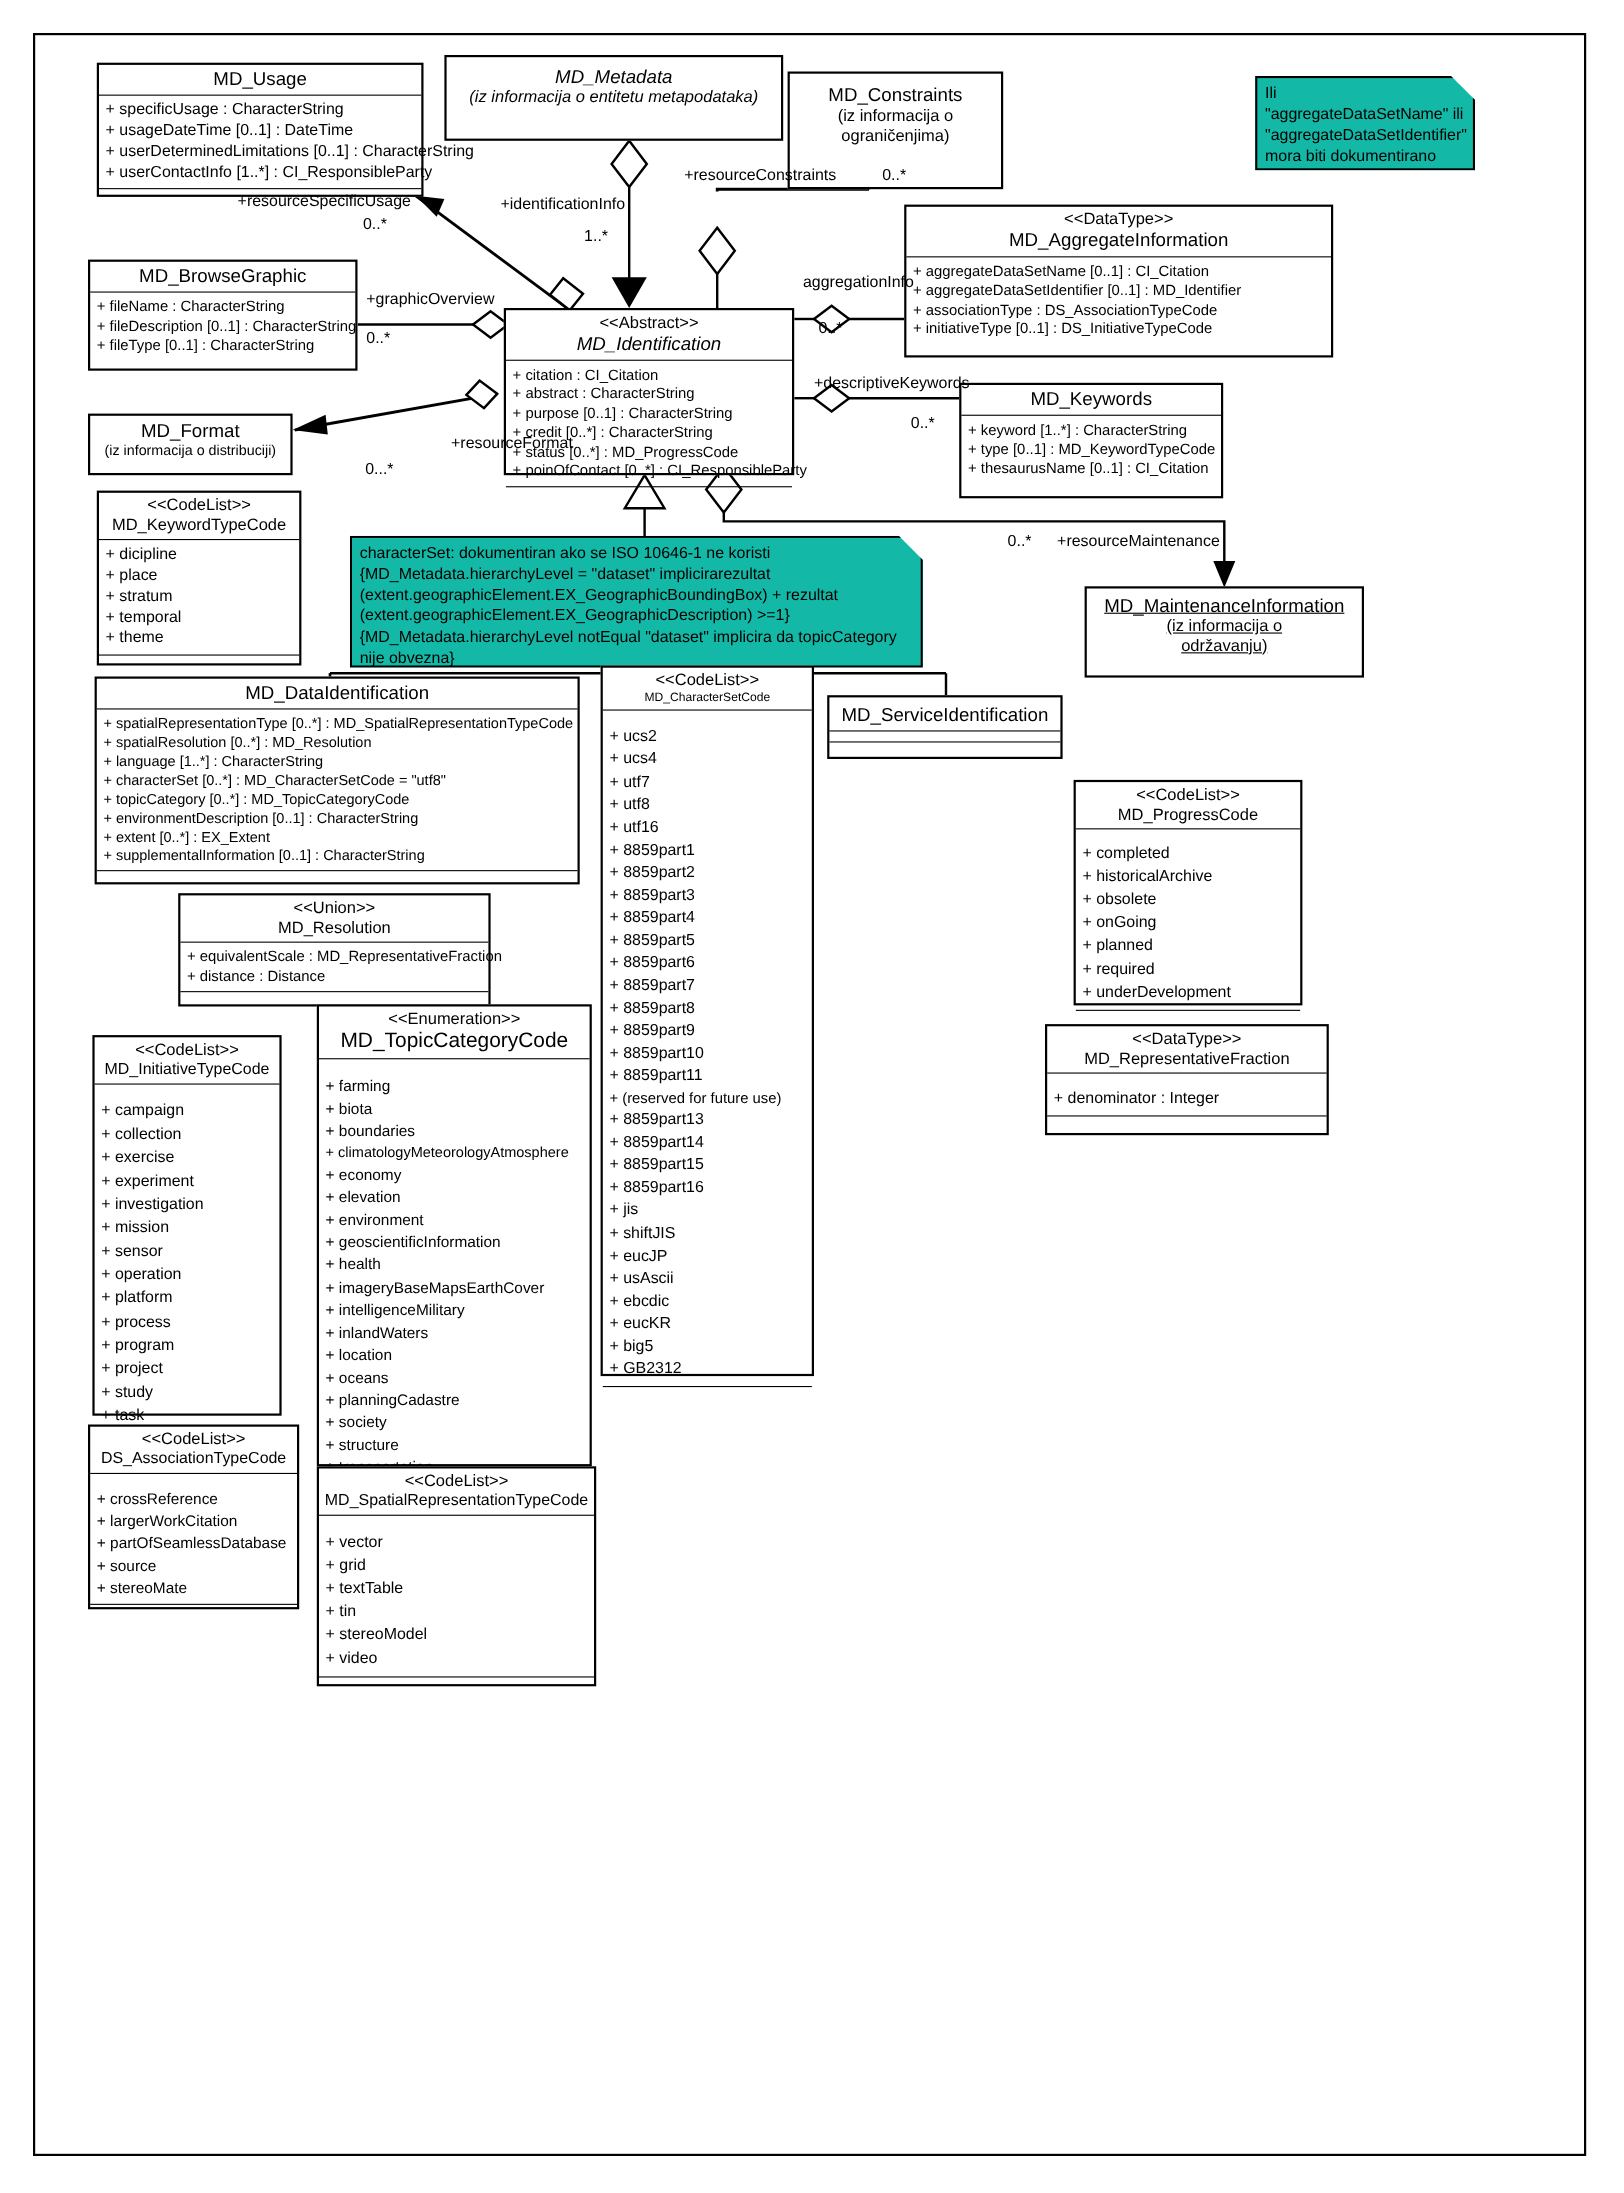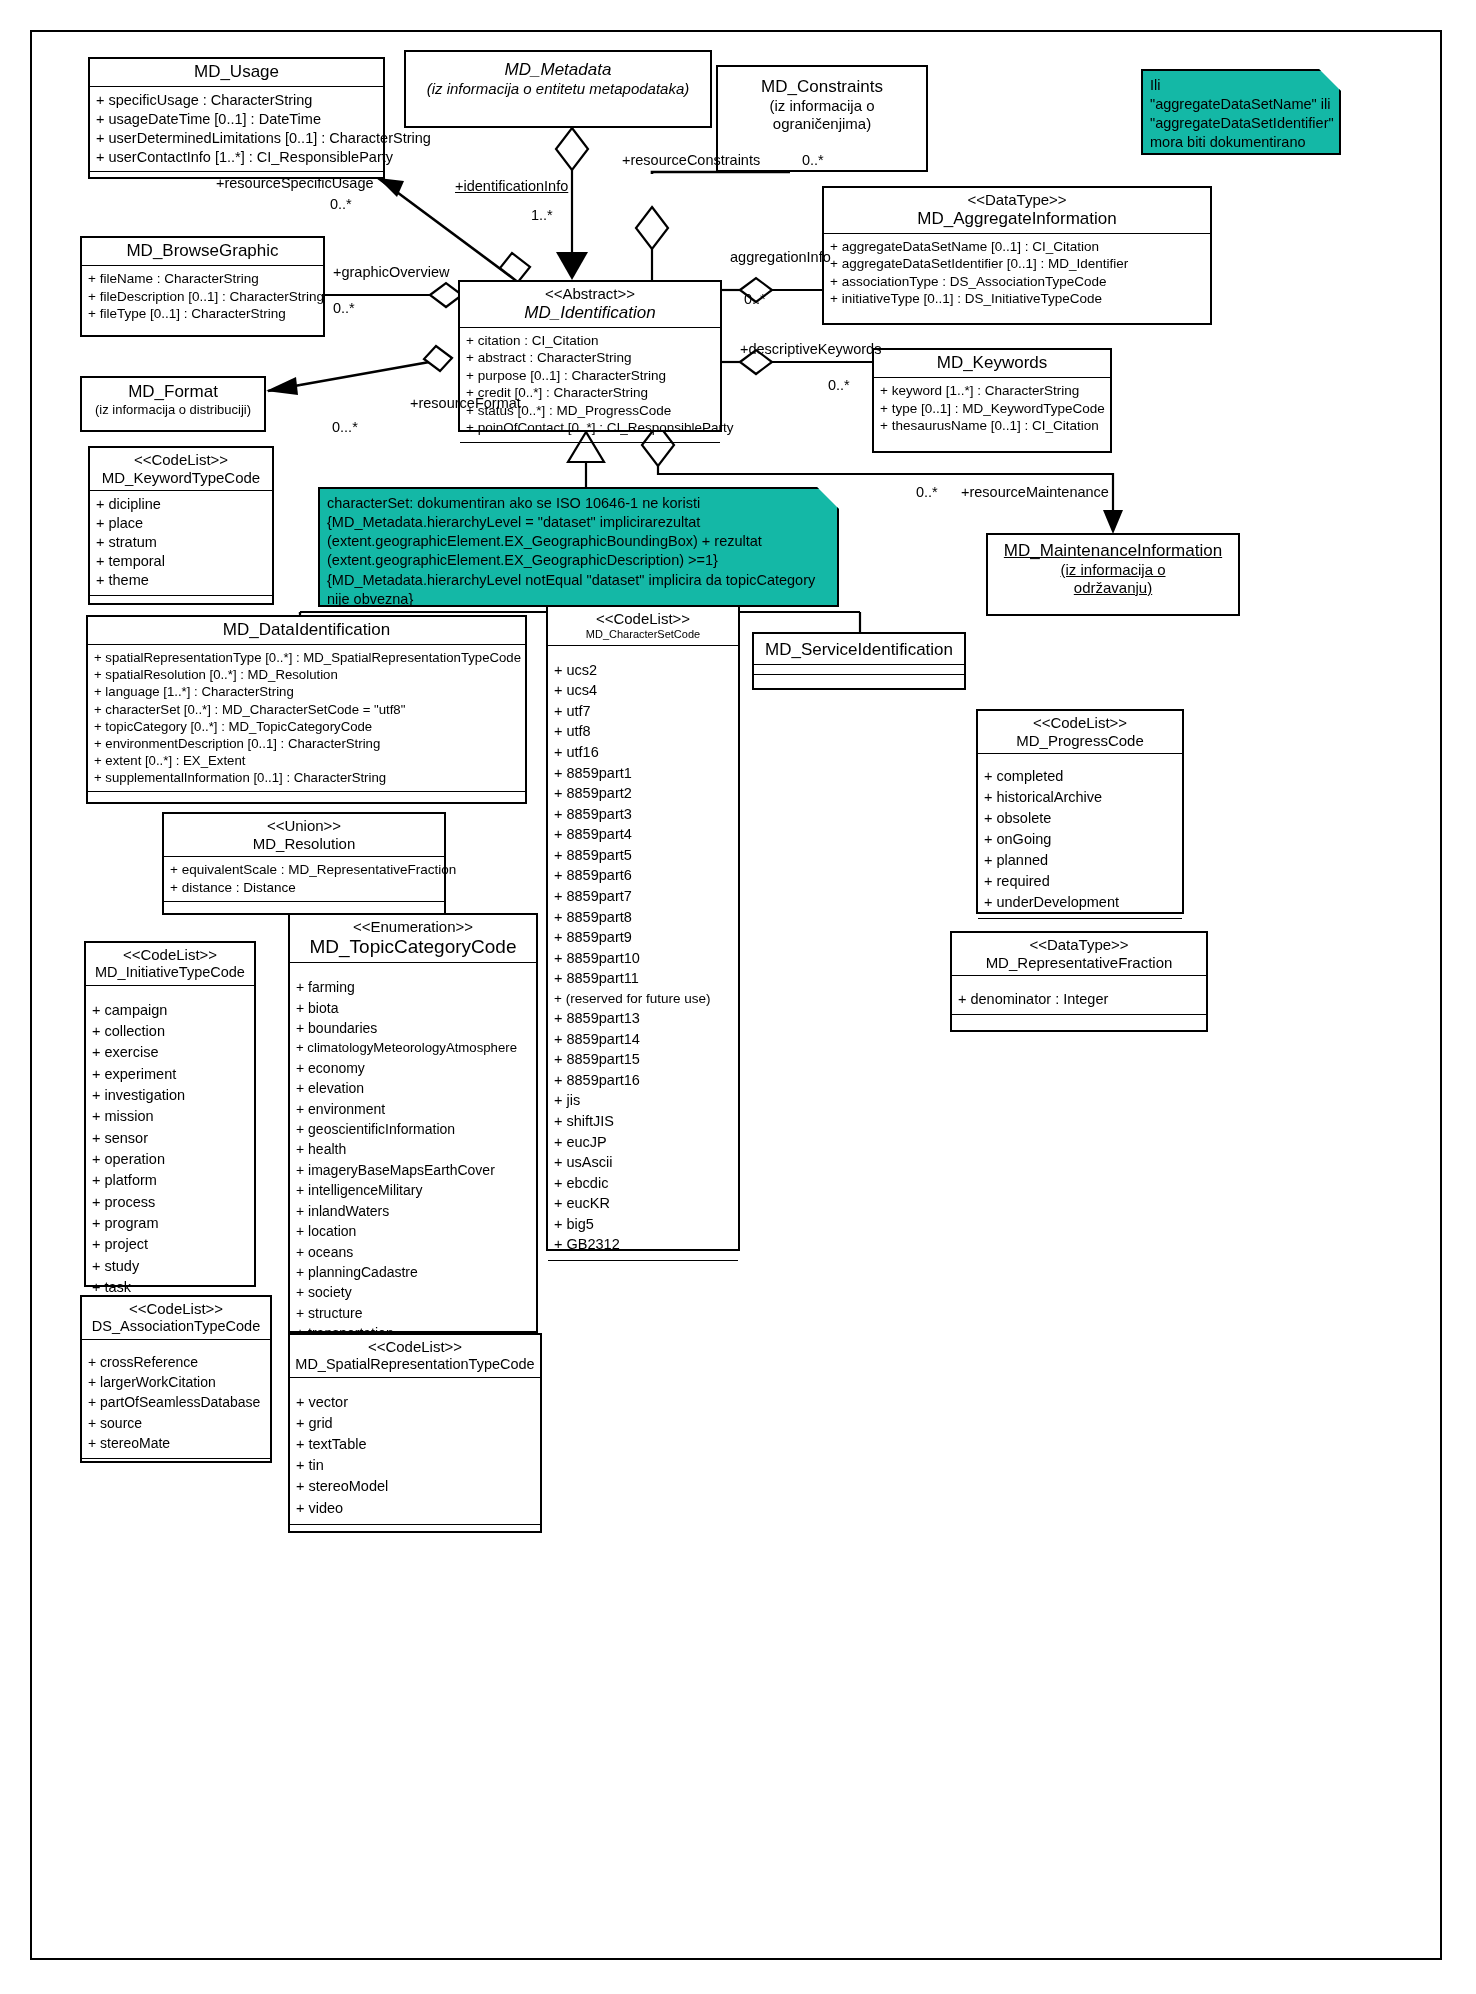--- a/index.html
+++ b/index.html
@@ -99,21 +99,21 @@
     <div class="ops"></div>
   </div>
 
   <div class="cls noops" style="left:404px;top:50px;width:308px;height:78px;">
     <div class="hdr" style="border-bottom:none;padding-top:8px;">
       <div class="nm it">MD_Metadata</div>
       <div class="sub it">(iz informacija o entitetu metapodataka)</div>
     </div>
   </div>
 
-  <div class="cls noops" style="left:716px;top:65px;width:212px;height:107px;">
+  <div class="cls noops" style="left:716px;top:65px;width:196px;height:107px;">
     <div class="hdr" style="border-bottom:none;padding-top:10px;">
       <div class="nm">MD_Constraints</div>
       <div class="sub">(iz informacija o</div>
       <div class="sub">ograničenjima)</div>
     </div>
   </div>
 
   <div class="note dog" style="left:1141px;top:69px;width:200px;height:86px;">
     <div>Ili</div>
     <div>"aggregateDataSetName" ili</div>
@@ -396,21 +396,21 @@
       <div>+ tin</div>
       <div>+ stereoModel</div>
       <div>+ video</div>
     </div>
     <div class="ops"></div>
   </div>
 
   <div class="lbl" style="left:216px;top:175px;">+resourceSpecificUsage</div>
   <div class="lbl" style="left:330px;top:196px;">0..*</div>
 
-  <div class="lbl" style="left:455px;top:178px;text-decoration:underline;">+identificationInfo</div>
+  <div class="lbl" style="left:455px;top:178px;">+identificationInfo</div>
   <div class="lbl" style="left:531px;top:207px;">1..*</div>
 
   <div class="lbl" style="left:622px;top:152px;">+resourceConstraints</div>
   <div class="lbl" style="left:802px;top:152px;">0..*</div>
 
   <div class="lbl" style="left:333px;top:264px;">+graphicOverview</div>
   <div class="lbl" style="left:333px;top:300px;">0..*</div>
 
   <div class="lbl" style="left:730px;top:249px;">aggregationInfo</div>
   <div class="lbl" style="left:744px;top:291px;">0..*</div>

